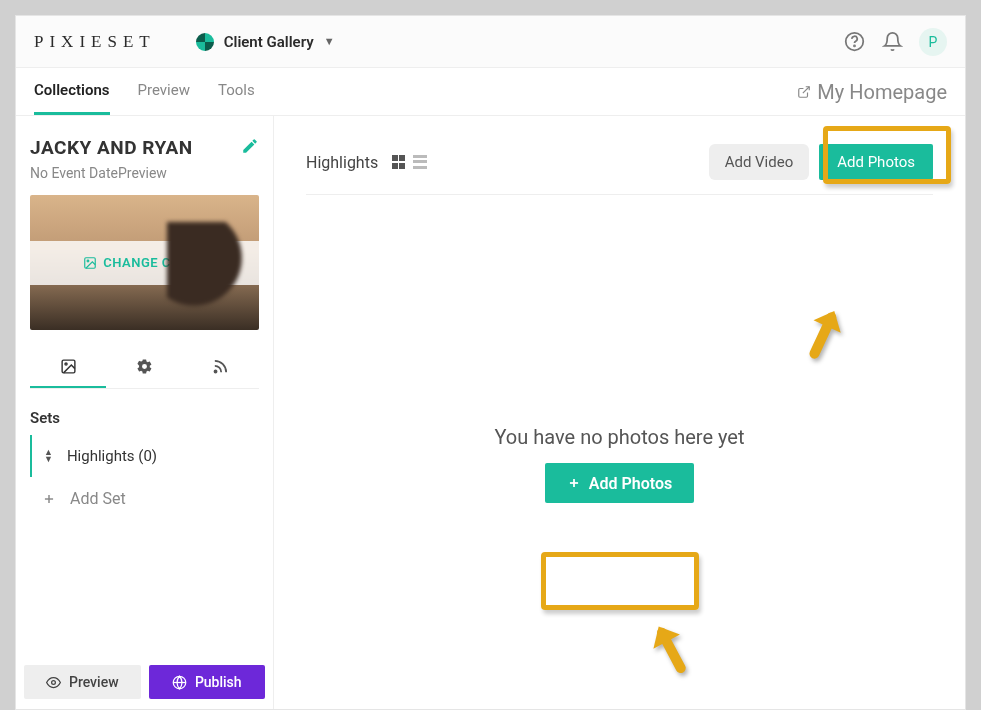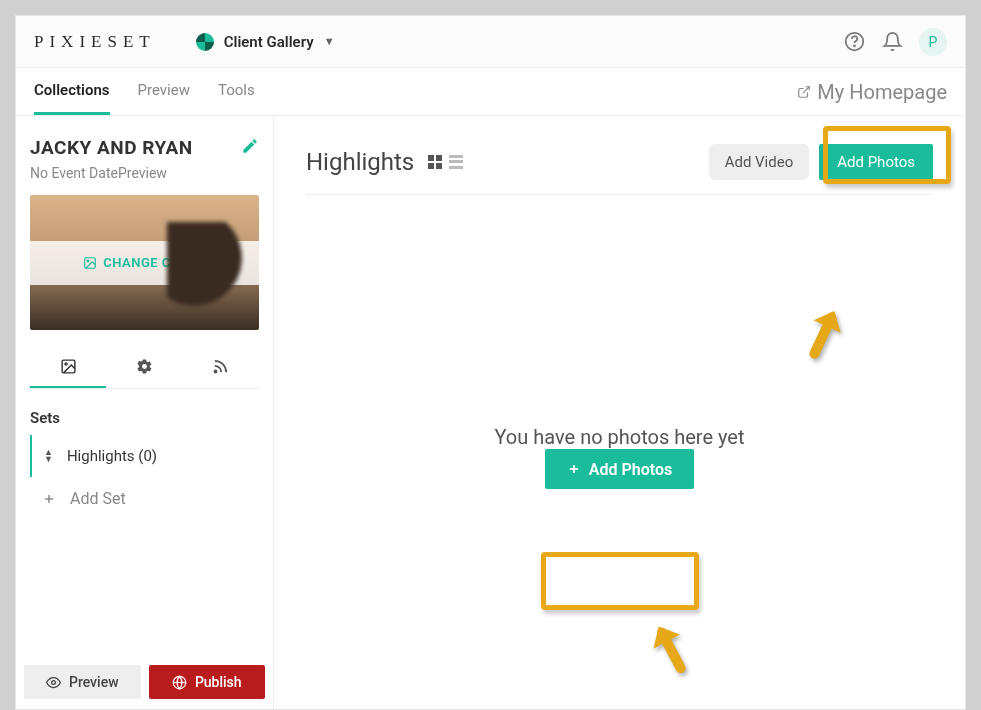--- a/index.html
+++ b/index.html
@@ -51,41 +51,41 @@
     .sets-label { margin-top: 20px; font-weight: 600; color: #333; font-size: 15px; }
     .set-item { display: flex; align-items: center; gap: 14px; padding: 12px 4px; border-left: 2px solid #1abc9c; margin-top: 8px; cursor: pointer; }
     .sort-handle { color: #555; font-size: 9px; line-height: 7px; display: flex; flex-direction: column; align-items: center; margin-left: 8px; }
     .set-item-label { color: #333; font-size: 15px; }
     .add-set { display: flex; align-items: center; gap: 14px; padding: 12px 4px; color: #888; cursor: pointer; }
     .add-set svg { width: 14px; height: 14px; margin-left: 8px; }
 
     .sidebar-footer { position: absolute; bottom: 0; left: 0; right: 0; display: flex; gap: 8px; padding: 10px 8px; }
     .btn { height: 34px; display: flex; align-items: center; justify-content: center; gap: 8px; font-size: 14px; font-weight: 500; cursor: pointer; border-radius: 2px; padding: 0 14px; }
     .btn-preview { background: #eee; color: #444; flex: 1; }
-    .btn-publish { background: #b91c1c; color: #fff; flex: 1; }
+    .btn-publish { background: #6d28d9; color: #fff; flex: 1; }
     .btn svg { width: 15px; height: 15px; }
 
     
     .main { flex: 1; padding: 28px 32px; position: relative; overflow: hidden; }
     .main-header { display: flex; align-items: center; padding-bottom: 14px; border-bottom: 1px solid #eee; }
-    .main-title { font-size: 24px; color: #444; font-weight: 400; margin-right: 14px; }
+    .main-title { font-size: 16px; color: #444; font-weight: 400; margin-right: 14px; }
     .view-toggle { display: flex; gap: 6px; }
     .view-btn { width: 15px; height: 15px; display: flex; flex-wrap: wrap; cursor: pointer; }
     .view-grid { gap: 1.3px; }
     .view-grid span { width: 6px; height: 6px; background: #555; }
     .view-list { flex-direction: column; gap: 2.5px; }
     .view-list span { width: 14px; height: 3px; background: #bbb; }
     .main-header-spacer { flex: 1; }
     .add-video-btn { background: #eee; color: #555; height: 36px; display: flex; align-items: center; padding: 0 16px; font-size: 15px; cursor: pointer; border-radius: 6px; margin-right: 10px; }
     .add-photos-top { background: #1abc9c; color: #fff; height: 36px; display: flex; align-items: center; padding: 0 18px; font-size: 15px; cursor: pointer; border-radius: 2px; }
 
     .highlight-box-top { position: absolute; top: 10px; right: 14px; width: 128px; height: 58px; border: 5px solid #e6a817; border-radius: 4px; pointer-events: none; box-shadow: 2px 4px 4px rgba(0,0,0,0.2); }
 
     .empty-state { display: flex; flex-direction: column; align-items: center; margin-top: 230px; }
-    .empty-text { font-size: 20px; color: #555; }
+    .empty-text { font-size: 20px; color: #555; margin-bottom: 14px; }
     .add-photos-center { background: #1abc9c; color: #fff; height: 40px; display: flex; align-items: center; gap: 8px; padding: 0 22px; font-size: 16px; font-weight: 600; cursor: pointer; border-radius: 2px; }
     .add-photos-center svg { width: 14px; height: 14px; stroke-width: 3; }
 
     .highlight-box-center { position: absolute; left: 50%; top: 436px; transform: translateX(-50%); width: 158px; height: 58px; border: 5px solid #e6a817; border-radius: 4px; pointer-events: none; box-shadow: 2px 4px 4px rgba(0,0,0,0.2); }
 
     .arrow { position: absolute; pointer-events: none; }
     .arrow svg { filter: drop-shadow(2px 3px 2px rgba(0,0,0,0.3)); }
     .arrow-top { top: 185px; right: 115px; }
     .arrow-center { top: 500px; left: 370px; }
   </style>

